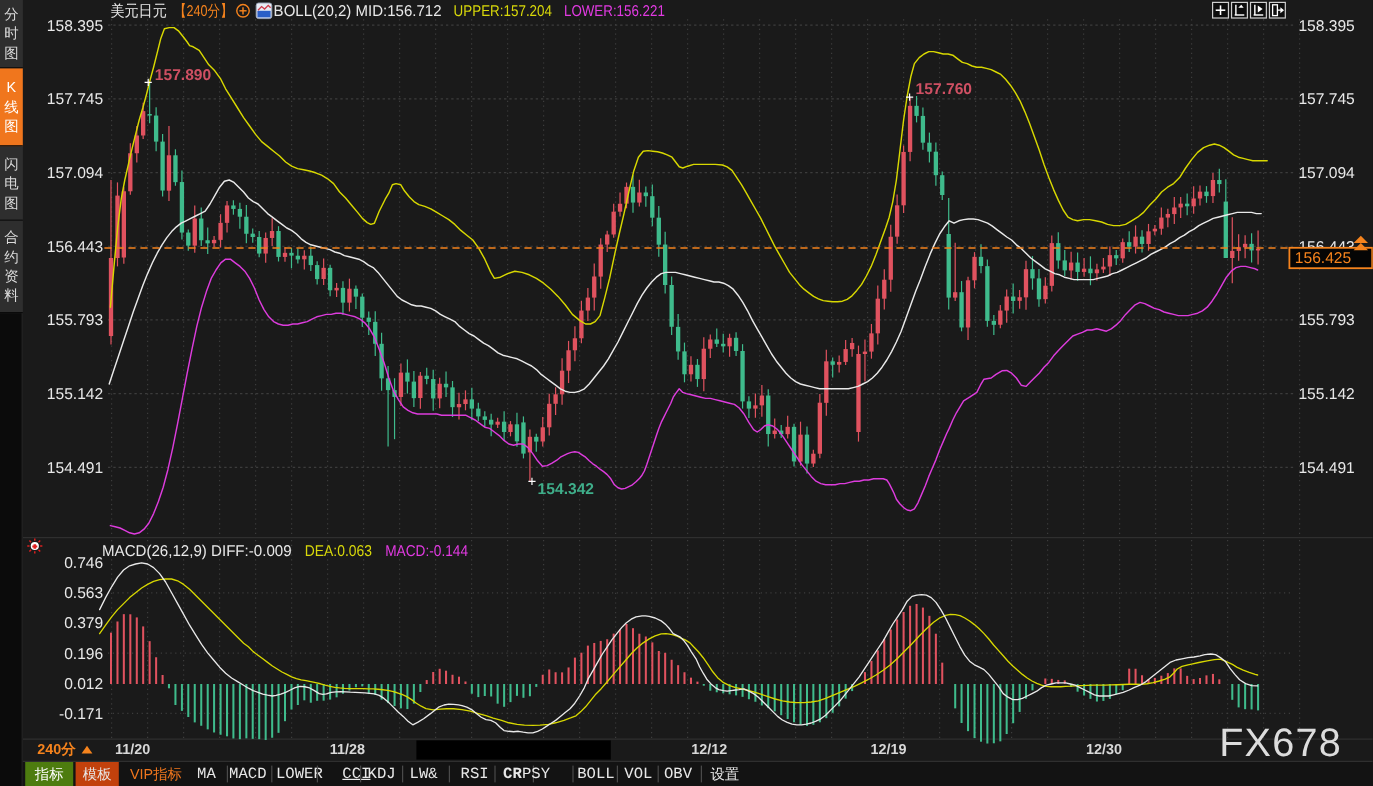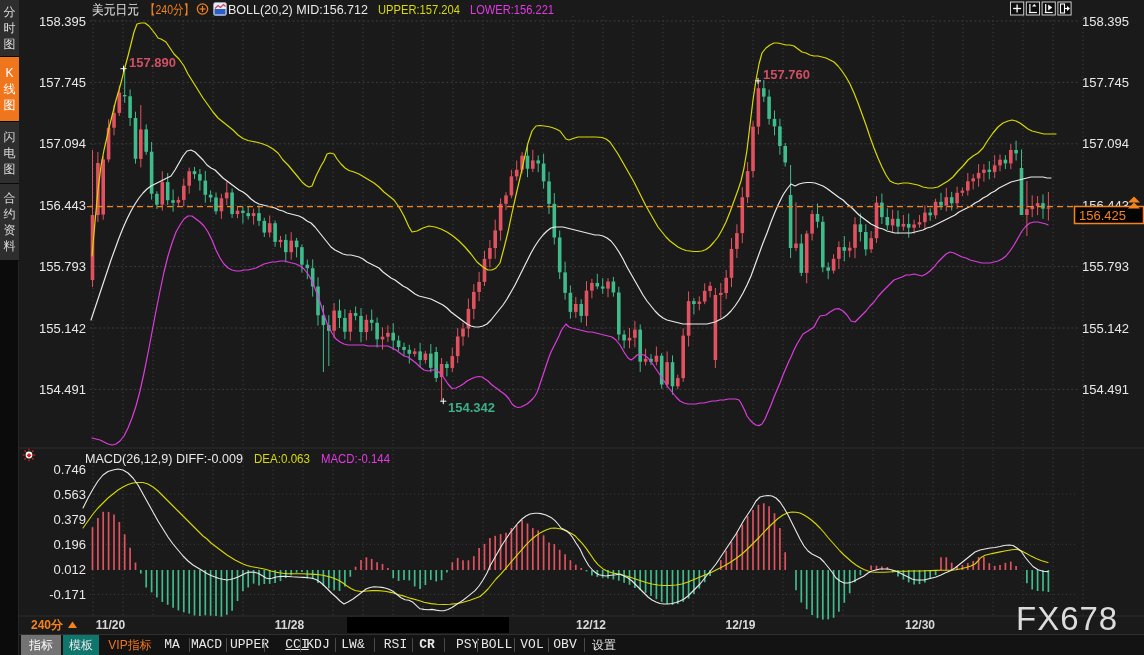--- a/index.html
+++ b/index.html
@@ -740,40 +740,40 @@
         <span>图</span>
       </div>
   <div class="tab" style="height:77px;">
         <span>合</span>
         <span>约</span>
         <span>资</span>
         <span>料</span>
       </div>
 </div>
 <div id="toolbar">
-  <span class="tb" style="background:#737373;color:#fff;left:2px;width:40px;">指标</span>
-  <span class="tb" style="background:#0f766e;left:44px;width:36px;">模板</span>
+  <span class="tb" style="background:#4d7c0f;color:#fff;left:2px;width:40px;">指标</span>
+  <span class="tb" style="background:#c2410c;left:44px;width:36px;">模板</span>
   <span class="tb" style="color:#f0761d;left:85px;width:52px;">VIP指标</span>
   <span class="tb btn" style="left:139px;width:28px;">MA</span>
       <span class="sep" style="left:170px;"></span>
   <span class="tb btn" style="left:171px;width:33px;">MACD</span>
       <span class="sep" style="left:207px;"></span>
-  <span class="tb btn" style="left:211px;width:31px;">UPPER</span>
+  <span class="tb btn" style="left:211px;width:31px;">LOWER</span>
       <span class="sep" style="left:245px;"></span>
   <span class="tb btn" style="left:265px;width:26px;text-decoration:underline;">CCI</span>
       <span class="sep" style="left:281px;"></span>
   <span class="tb btn" style="left:286px;width:26px;">KDJ</span>
       <span class="sep" style="left:316px;"></span>
   <span class="tb btn" style="left:321px;width:26px;">LW&amp;</span>
       <span class="sep" style="left:355px;"></span>
   <span class="tb btn" style="left:363px;width:27px;">RSI</span>
       <span class="sep" style="left:393px;"></span>
   <span class="tb btn" style="left:398px;width:20px;font-weight:bold;">CR</span>
       <span class="sep" style="left:425px;"></span>
-  <span class="tb btn" style="left:437px;width:23px;">PSY</span>
+  <span class="tb btn" style="left:416px;width:23px;">PSY</span>
       <span class="sep" style="left:458px;"></span>
   <span class="tb btn" style="left:462px;width:30px;">BOLL</span>
       <span class="sep" style="left:495px;"></span>
   <span class="tb btn" style="left:501px;width:24px;">VOL</span>
       <span class="sep" style="left:529px;"></span>
   <span class="tb btn" style="left:534px;width:24px;">OBV</span>
       <span class="sep" style="left:565px;"></span>
   <span class="tb" style="left:570px;width:30px;">设置</span>
 </div>
 </div>

